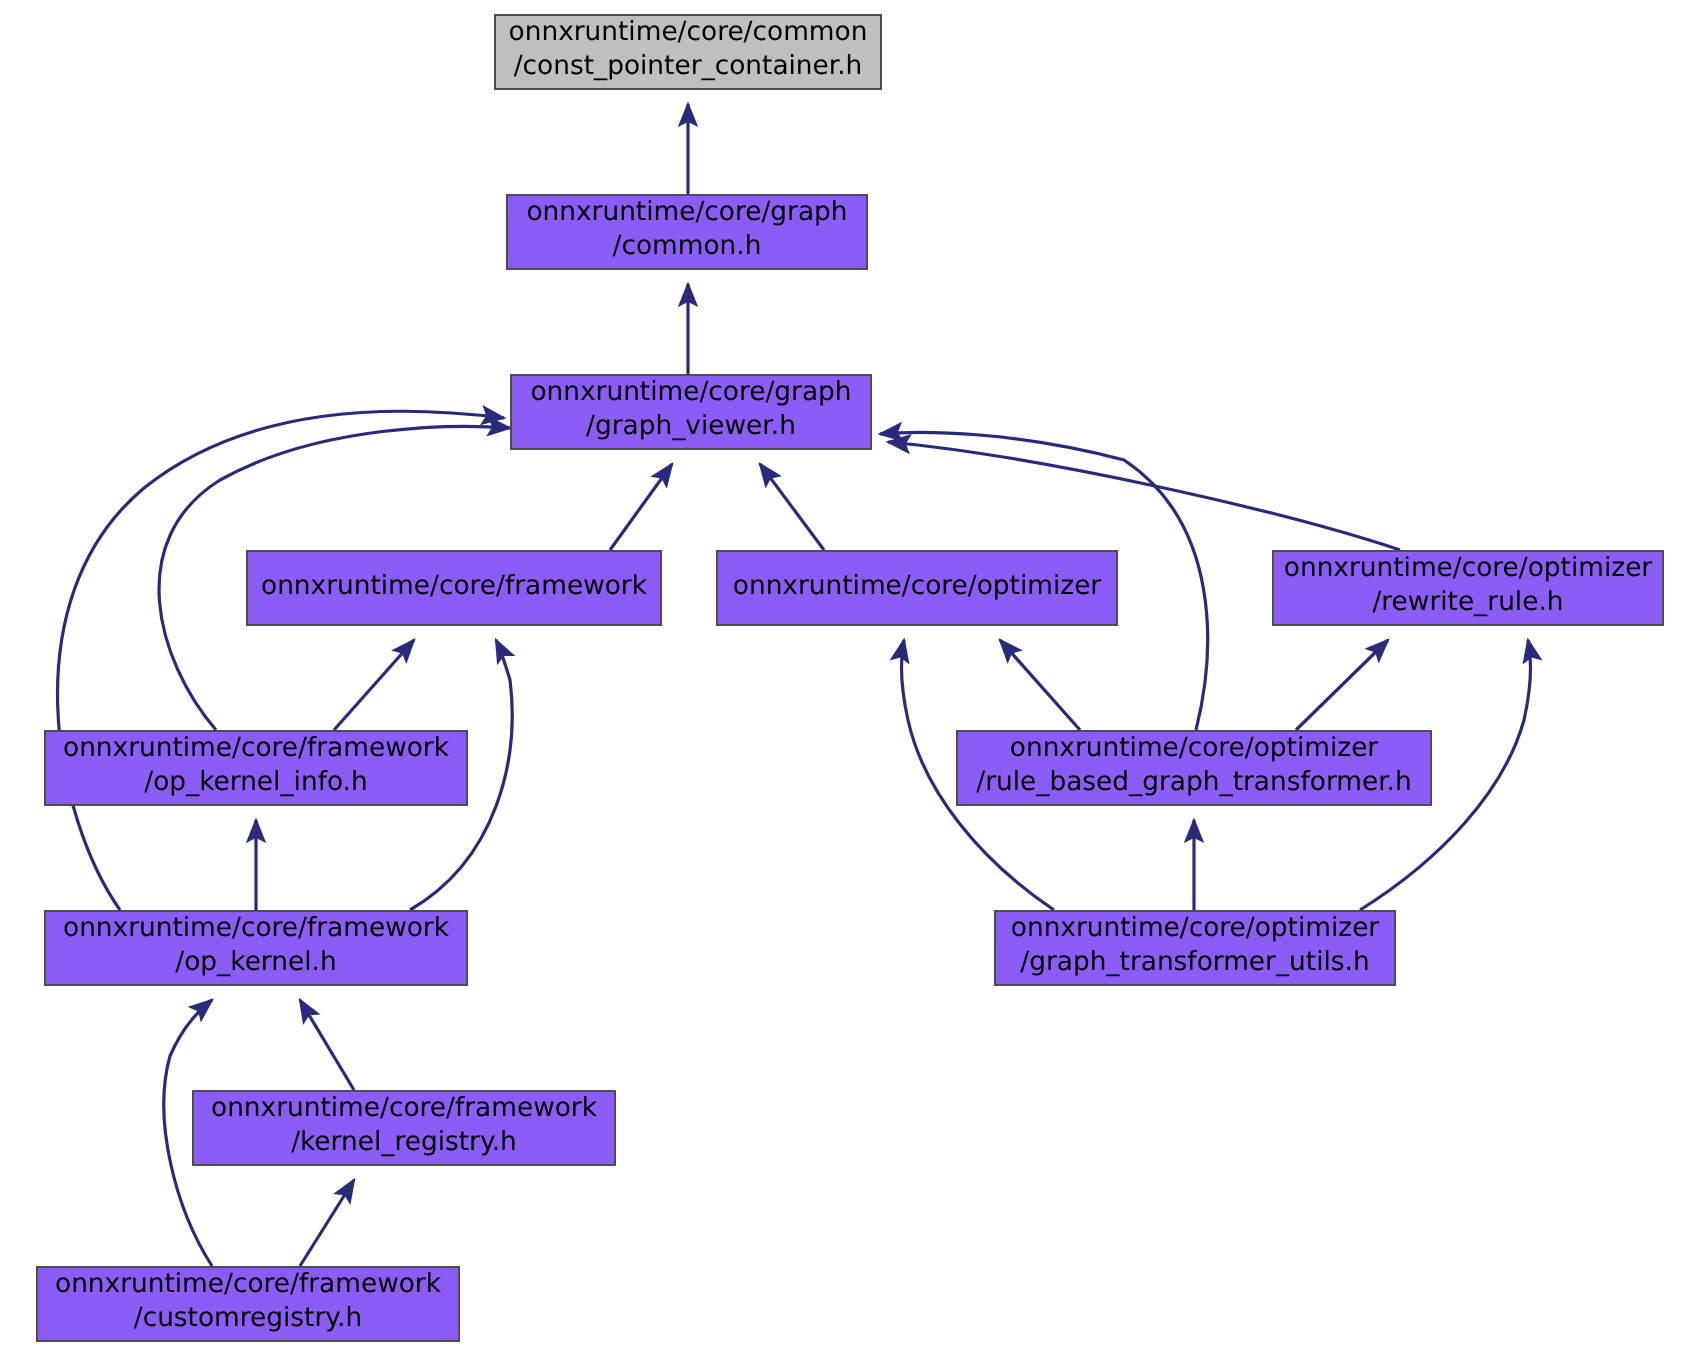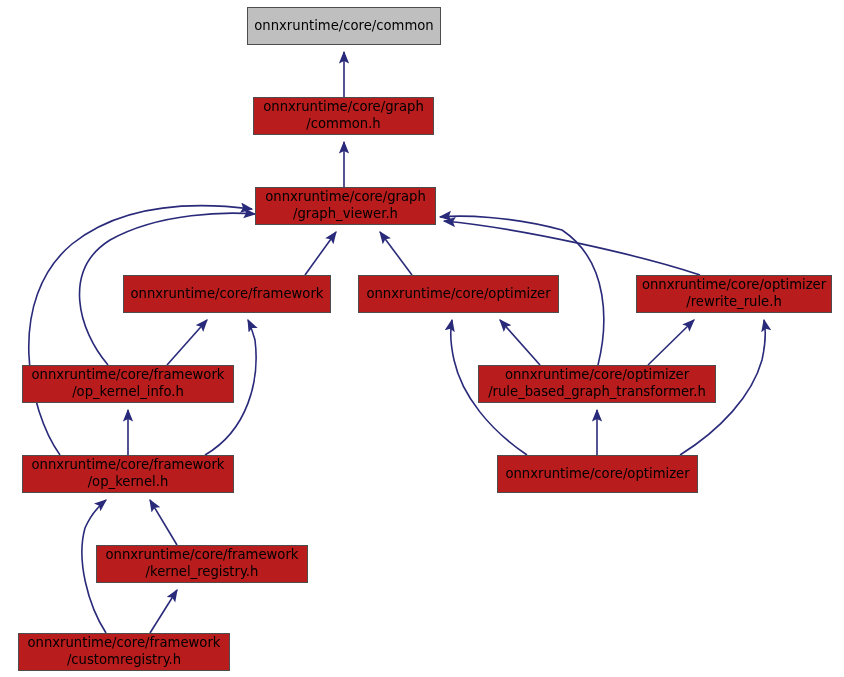--- a/index.html
+++ b/index.html
@@ -19,21 +19,21 @@
     position: absolute;
     left: 0;
     top: 0;
     width: 844px;
     height: 677px;
   }
   .node-box {
     position: absolute;
     box-sizing: border-box;
     border: 1px solid #4d4d4d;
-    background: #b91c1c;
+    background: #8b5cf6;
     display: flex;
     flex-direction: column;
     align-items: center;
     justify-content: center;
     line-height: 1.28;
     color: #000000;
     font-size: 13.2px;
     text-align: center;
     white-space: nowrap;
     z-index: 5;
@@ -75,20 +75,21 @@
         <path d="M680,455 C720,430 752,396 762,360 C766,342 766,330 764,320" fill="none" stroke="#2a2a7a" stroke-width="1.6" marker-end="url(#arrowhead)"></path>
         <path d="M177,545 L150,500" fill="none" stroke="#2a2a7a" stroke-width="1.6" marker-end="url(#arrowhead)"></path>
         <path d="M106,633 C88,605 76,560 85,528 C92,512 100,505 106,500" fill="none" stroke="#2a2a7a" stroke-width="1.6" marker-end="url(#arrowhead)"></path>
         <path d="M150,633 L177,590" fill="none" stroke="#2a2a7a" stroke-width="1.6" marker-end="url(#arrowhead)"></path>
       </g>
   </svg>
 
   <div id="nodes-layer">
       <div class="node-box root" style="left: 247px; top: 7px; width: 194px; height: 38px;">
         <span class="node-line">onnxruntime/core/common</span>
+        <span class="node-line">/const_pointer_container.h</span>
       </div>
       <div class="node-box" style="left: 253px; top: 97px; width: 181px; height: 38px;">
         <span class="node-line">onnxruntime/core/graph</span>
         <span class="node-line">/common.h</span>
       </div>
       <div class="node-box" style="left: 255px; top: 187px; width: 181px; height: 38px;">
         <span class="node-line">onnxruntime/core/graph</span>
         <span class="node-line">/graph_viewer.h</span>
       </div>
       <div class="node-box" style="left: 123px; top: 275px; width: 208px; height: 38px;">
@@ -108,20 +109,21 @@
       <div class="node-box" style="left: 478px; top: 365px; width: 238px; height: 38px;">
         <span class="node-line">onnxruntime/core/optimizer</span>
         <span class="node-line">/rule_based_graph_transformer.h</span>
       </div>
       <div class="node-box" style="left: 22px; top: 455px; width: 212px; height: 38px;">
         <span class="node-line">onnxruntime/core/framework</span>
         <span class="node-line">/op_kernel.h</span>
       </div>
       <div class="node-box" style="left: 497px; top: 455px; width: 201px; height: 38px;">
         <span class="node-line">onnxruntime/core/optimizer</span>
+        <span class="node-line">/graph_transformer_utils.h</span>
       </div>
       <div class="node-box" style="left: 96px; top: 545px; width: 212px; height: 38px;">
         <span class="node-line">onnxruntime/core/framework</span>
         <span class="node-line">/kernel_registry.h</span>
       </div>
       <div class="node-box" style="left: 18px; top: 633px; width: 212px; height: 38px;">
         <span class="node-line">onnxruntime/core/framework</span>
         <span class="node-line">/customregistry.h</span>
       </div>
     </div>

